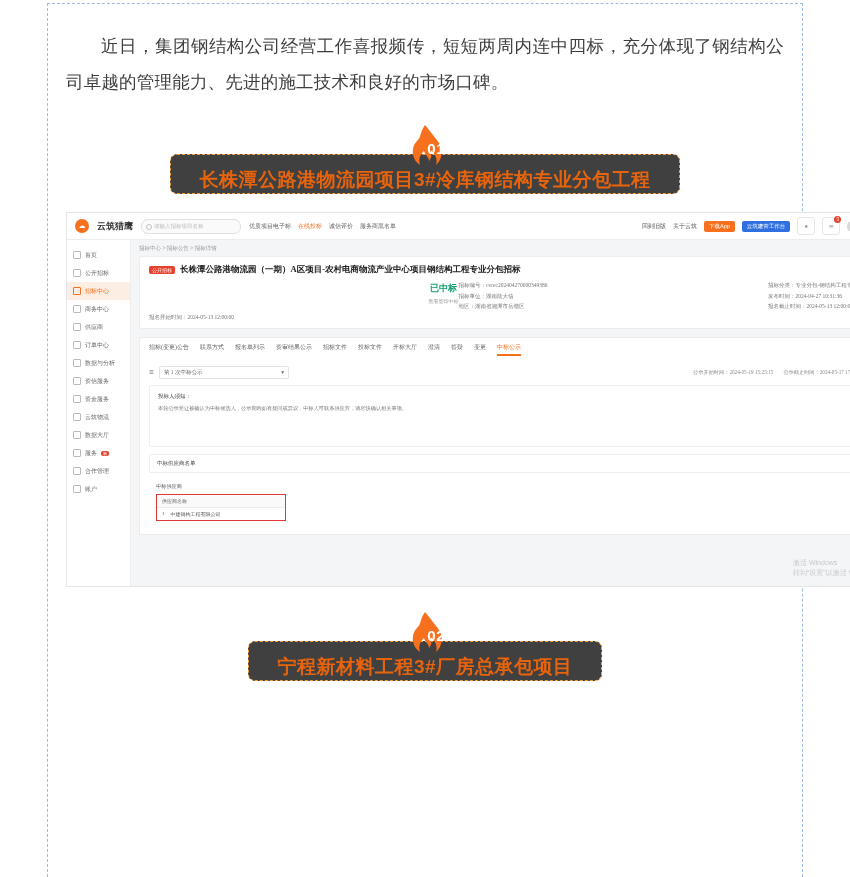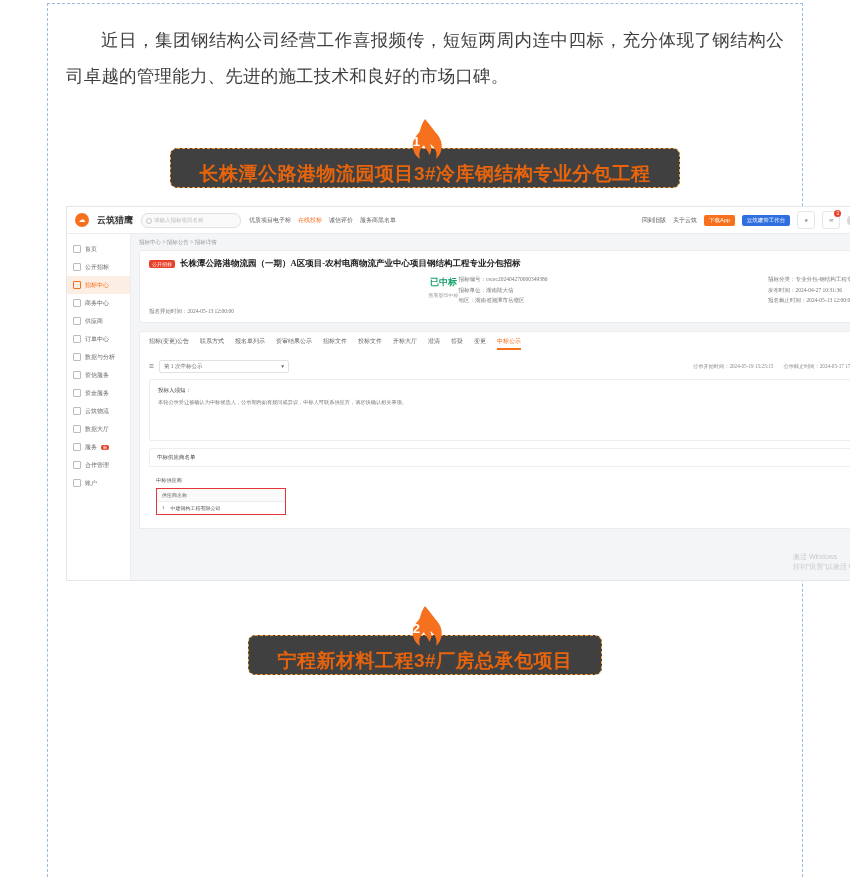--- a/index.html
+++ b/index.html
@@ -34,21 +34,21 @@
   }
   .para {
     font-size: 17.5px;
     line-height: 36px;
     color: #3e3e3e;
     text-align: justify;
     text-indent: 2em;
     letter-spacing: 0.2px;
     margin: 0;
   }
-  .para-1 { padding-top: 22px; }
+  .para-1 { padding-top: 28px; }
   .para-2 { padding-top: 16px; }
 
   
   .badge-wrap {
     position: relative;
     margin-top: 24px;
     display: flex;
     flex-direction: column;
     align-items: center;
   }
@@ -57,22 +57,22 @@
     width: 40px;
     height: 46px;
     z-index: 3;
   }
   .flame svg { display:block; }
   .flame .num {
     position: absolute;
     top: 16px;
     left: 0;
     width: 40px;
-    text-align: left;
-    font-size: 13px;
+    text-align: right;
+    font-size: 15px;
     font-weight: bold;
     color: #ffffff;
     letter-spacing: 0.5px;
   }
   .title-box {
     margin-top: -16px;
     background: #404040;
     border: 1px dashed #f0a23c;
     border-radius: 7px;
     padding: 12px 28px 0 28px;

